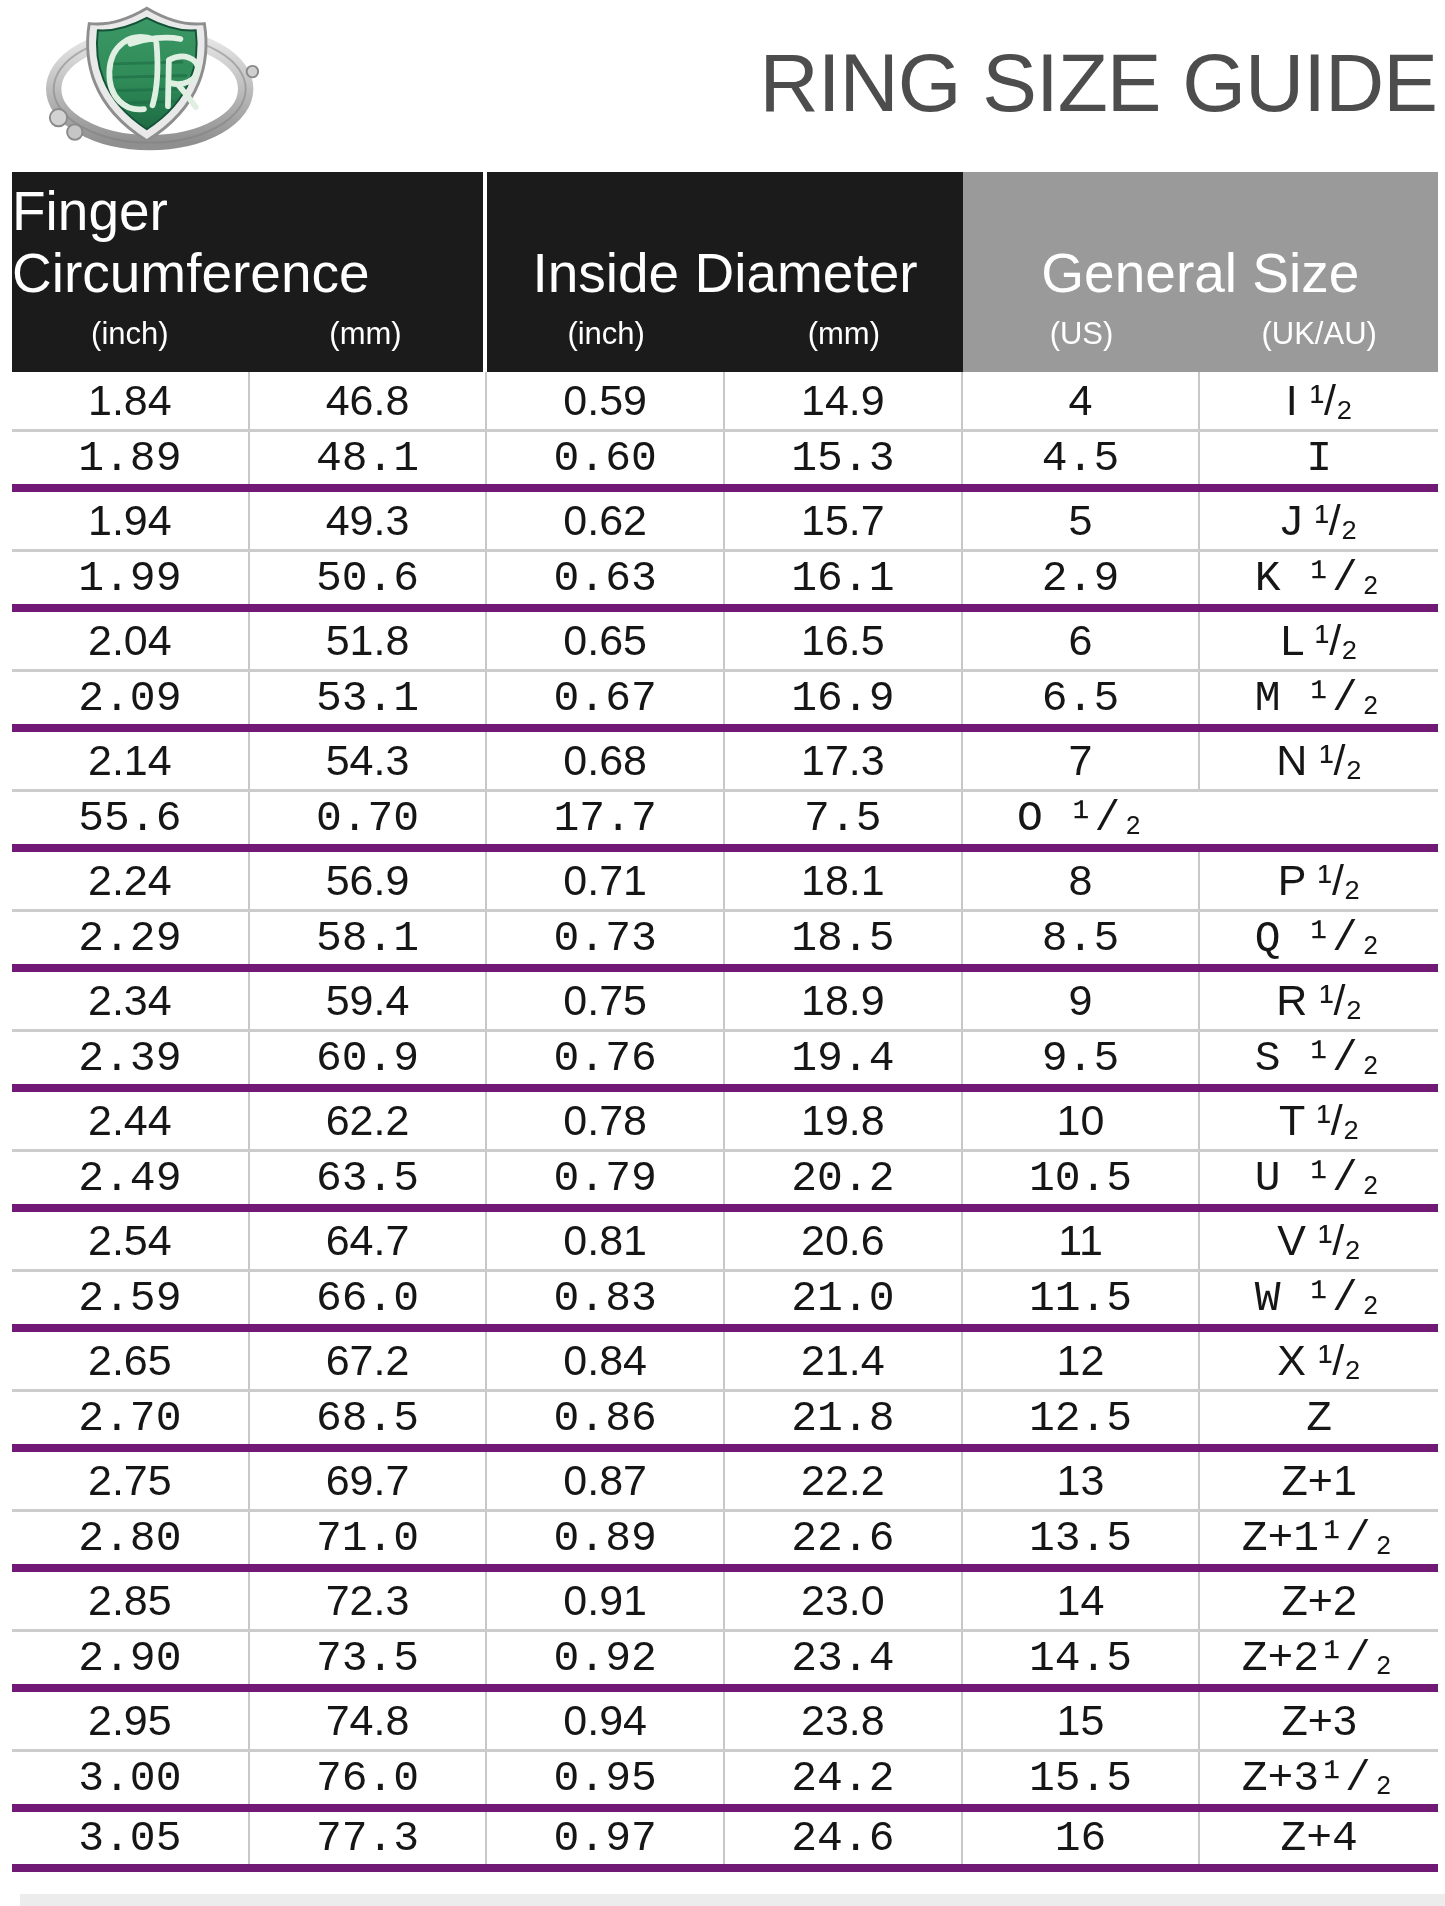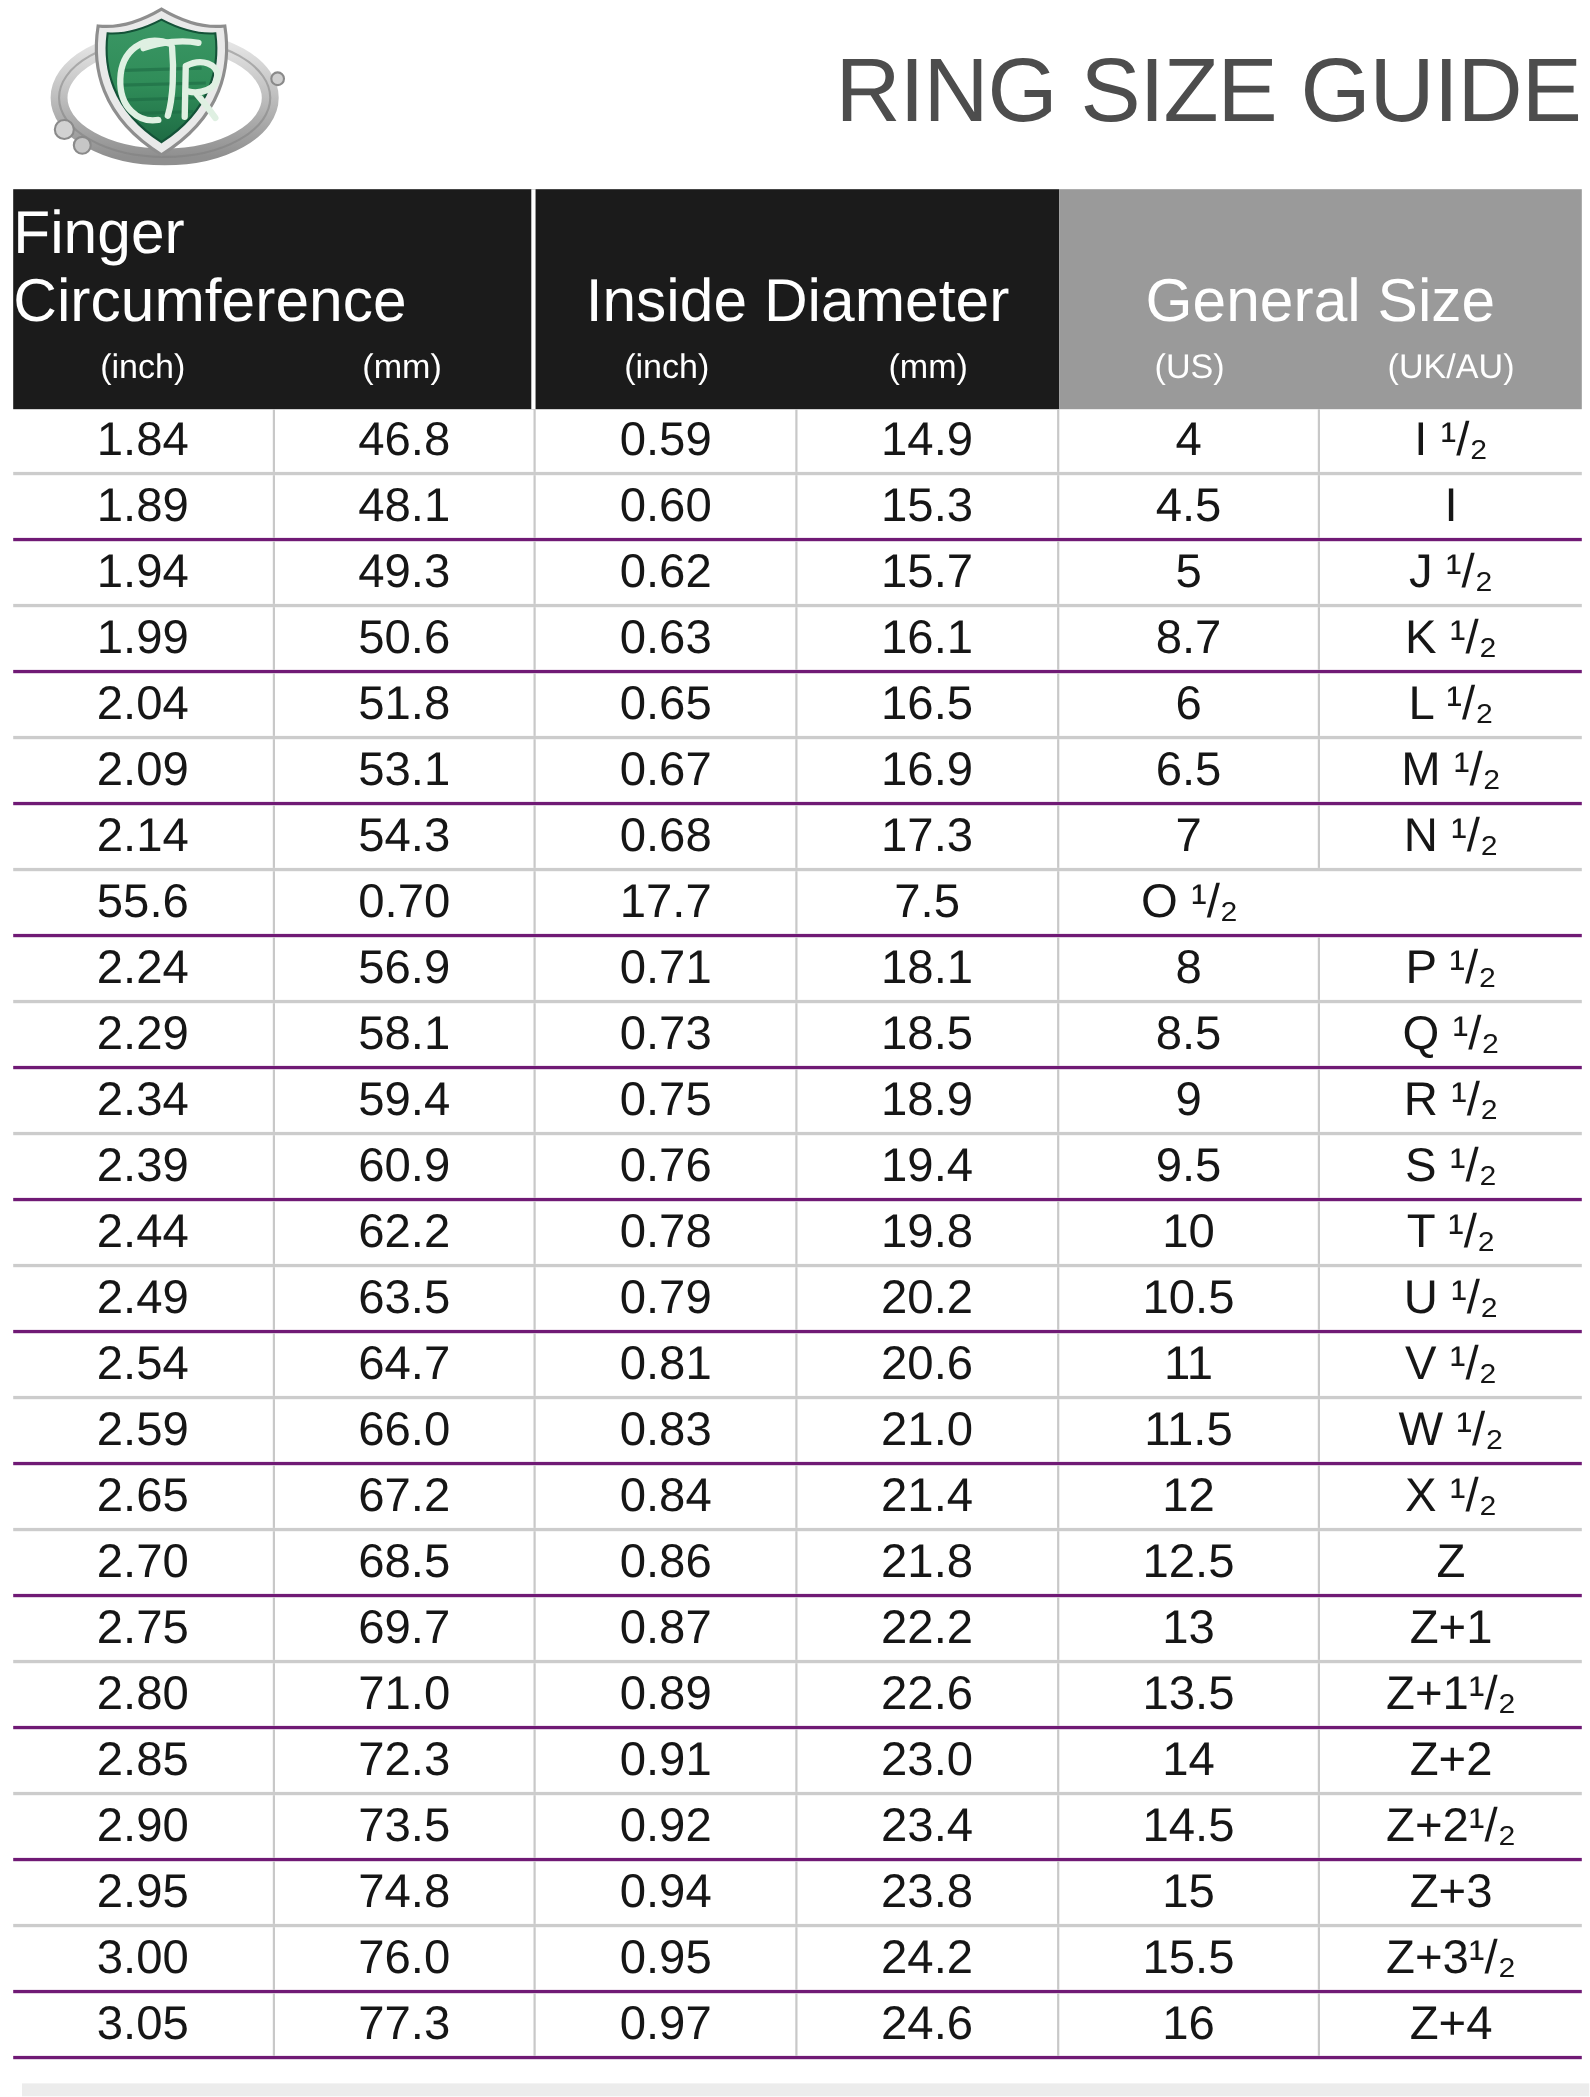--- a/index.html
+++ b/index.html
@@ -85,21 +85,21 @@
   }
 
   .tbody { background: #ffffff; }
   .row {
     display: grid;
     grid-template-columns: repeat(6, 1fr);
     height: 60px;
     box-sizing: border-box;
   }
   .row.thin  { border-bottom: 3px solid #cccccc; }
-  .row.thick { border-bottom: 3px solid #701a75; }
+  .row.thick { border-bottom: 8px solid #701a75; font-family: Liberation Mono, monospace; }
   .cell {
     display: flex;
     align-items: center;
     justify-content: center;
     font-size: 43px;
     color: #161616;
     border-right: 2px solid #c8c8c8;
     white-space: nowrap;
   }
   .cell:last-child { border-right: none; }
@@ -211,21 +211,21 @@
         <div class="cell">0.62</div>
         <div class="cell">15.7</div>
         <div class="cell">5</div>
         <div class="cell">J ¹/₂</div>
       </div>
       <div class="row thick">
         <div class="cell">1.99</div>
         <div class="cell">50.6</div>
         <div class="cell">0.63</div>
         <div class="cell">16.1</div>
-        <div class="cell">8.7</div>
+        <div class="cell">2.9</div>
         <div class="cell">K ¹/₂</div>
       </div>
       <div class="row thin">
         <div class="cell">2.04</div>
         <div class="cell">51.8</div>
         <div class="cell">0.65</div>
         <div class="cell">16.5</div>
         <div class="cell">6</div>
         <div class="cell">L ¹/₂</div>
       </div>

